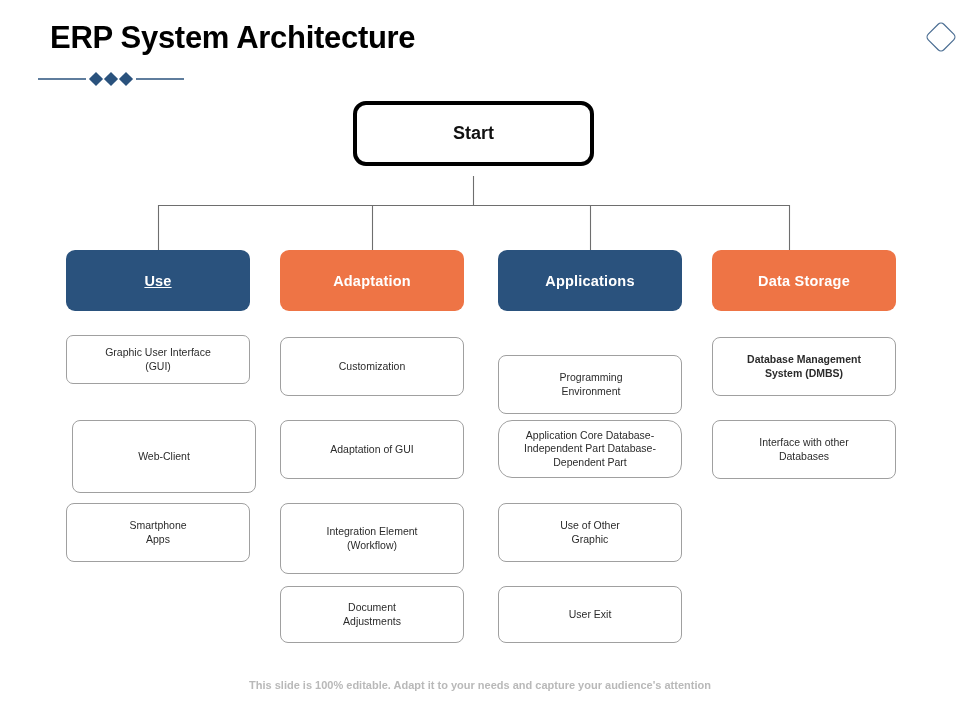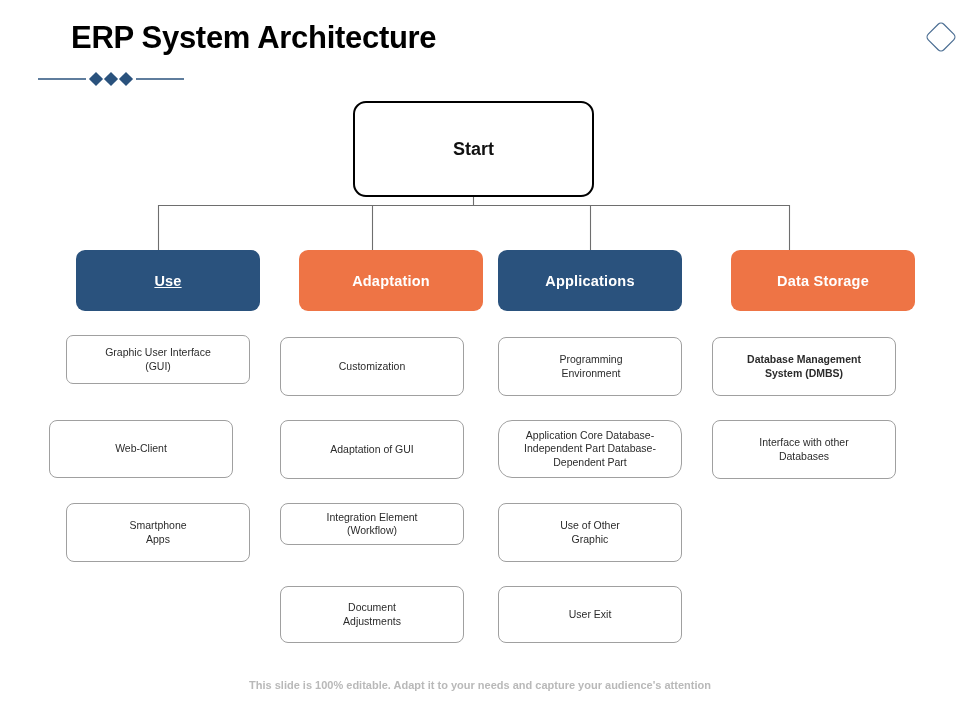--- a/index.html
+++ b/index.html
@@ -24,21 +24,20 @@
   
   .title {
     position: absolute;
     left: 50px;
     top: 20px;
     font-size: 31px;
     font-weight: bold;
     letter-spacing: -0.3px;
     color: #000000;
     white-space: nowrap;
-    margin-left: 21px;
   }
   .title-deco {
     position: absolute;
     left: 38px;
     top: 70px;
     width: 146px;
     height: 18px;
   }
 
   
@@ -67,40 +66,40 @@
     display: flex;
     align-items: center;
     justify-content: center;
     text-align: center;
   }
 
   .start-node {
     left: 353px;
     top: 101px;
     width: 241px;
-    height: 96px;
-    border: 2px solid #000000;
+    height: 65px;
+    border: 4px solid #000000;
     border-radius: 13px;
     background: #ffffff;
     font-size: 18px;
     font-weight: bold;
     color: #111111;
   }
 
   .header-node {
     width: 184px;
     height: 61px;
     border-radius: 9px;
     font-size: 14.5px;
     font-weight: bold;
     color: #ffffff;
     letter-spacing: 0.2px;
   }
   .header-node.navy  { background: #2a527d; }
-  .header-node.orange{ background: #ee7445; margin-left: 19px; }
+  .header-node.orange{ background: #ee7445; }
 
   .item-node {
     width: 184px;
     border: 1px solid #a0a0a0;
     border-radius: 8px;
     background: #ffffff;
     font-size: 10.5px;
     color: #2b2b2b;
     line-height: 1.28;
     padding: 2px 6px;
@@ -146,32 +145,32 @@
       <line x1="372.5" y1="205" x2="372.5" y2="250"></line>
       <line x1="590.5" y1="205" x2="590.5" y2="250"></line>
       <line x1="789.5" y1="205" x2="789.5" y2="250"></line>
     </g>
   </svg>
 
   <div class="node start-node">
     <span>Start</span>
   </div>
 
-  <div class="node header-node navy" style="left:76px; top:250px;text-decoration:underline;">
+  <div class="node header-node navy" style="left:66px; top:250px;text-decoration:underline;">
     <span>Use</span>
   </div>
 
   <div class="node item-node" style="left:66px; top:335px; height:49px;border-radius:7px;">
     <div>
       <span class="txt">Graphic User Interface</span>
       <span class="txt">(GUI)</span>
     </div>
   </div>
 
-  <div class="node item-node" style="left:49px; top:420px; height:58px;">
+  <div class="node item-node" style="left:72px; top:420px; height:73px;">
     <div>
       <span class="txt">Web-Client</span>
     </div>
   </div>
 
   <div class="node item-node" style="left:66px; top:503px; height:59px;text-align:center;">
     <div>
       <span class="txt">Smartphone</span>
       <span class="txt">Apps</span>
     </div>
@@ -186,39 +185,39 @@
       <span class="txt">Customization</span>
     </div>
   </div>
 
   <div class="node item-node" style="left:280px; top:420px; height:59px;">
     <div>
       <span class="txt">Adaptation of GUI</span>
     </div>
   </div>
 
-  <div class="node item-node" style="left:280px; top:503px; height:42px;">
+  <div class="node item-node" style="left:280px; top:503px; height:71px;">
     <div>
       <span class="txt">Integration Element</span>
       <span class="txt">(Workflow)</span>
     </div>
   </div>
 
   <div class="node item-node" style="left:280px; top:586px; height:57px;">
     <div>
       <span class="txt">Document</span>
       <span class="txt">Adjustments</span>
     </div>
   </div>
 
   <div class="node header-node navy" style="left:498px; top:250px;">
     <span>Applications</span>
   </div>
 
-  <div class="node item-node" style="left:498px; top:337px; height:59px;padding-left:8px;">
+  <div class="node item-node" style="left:498px; top:355px; height:59px;padding-left:8px;">
     <div>
       <span class="txt">Programming</span>
       <span class="txt">Environment</span>
     </div>
   </div>
 
   <div class="node item-node" style="left:498px; top:420px; height:58px;border-radius:14px;">
     <div>
       <span class="txt">Application Core Database-</span>
       <span class="txt">Independent Part Database-</span>

